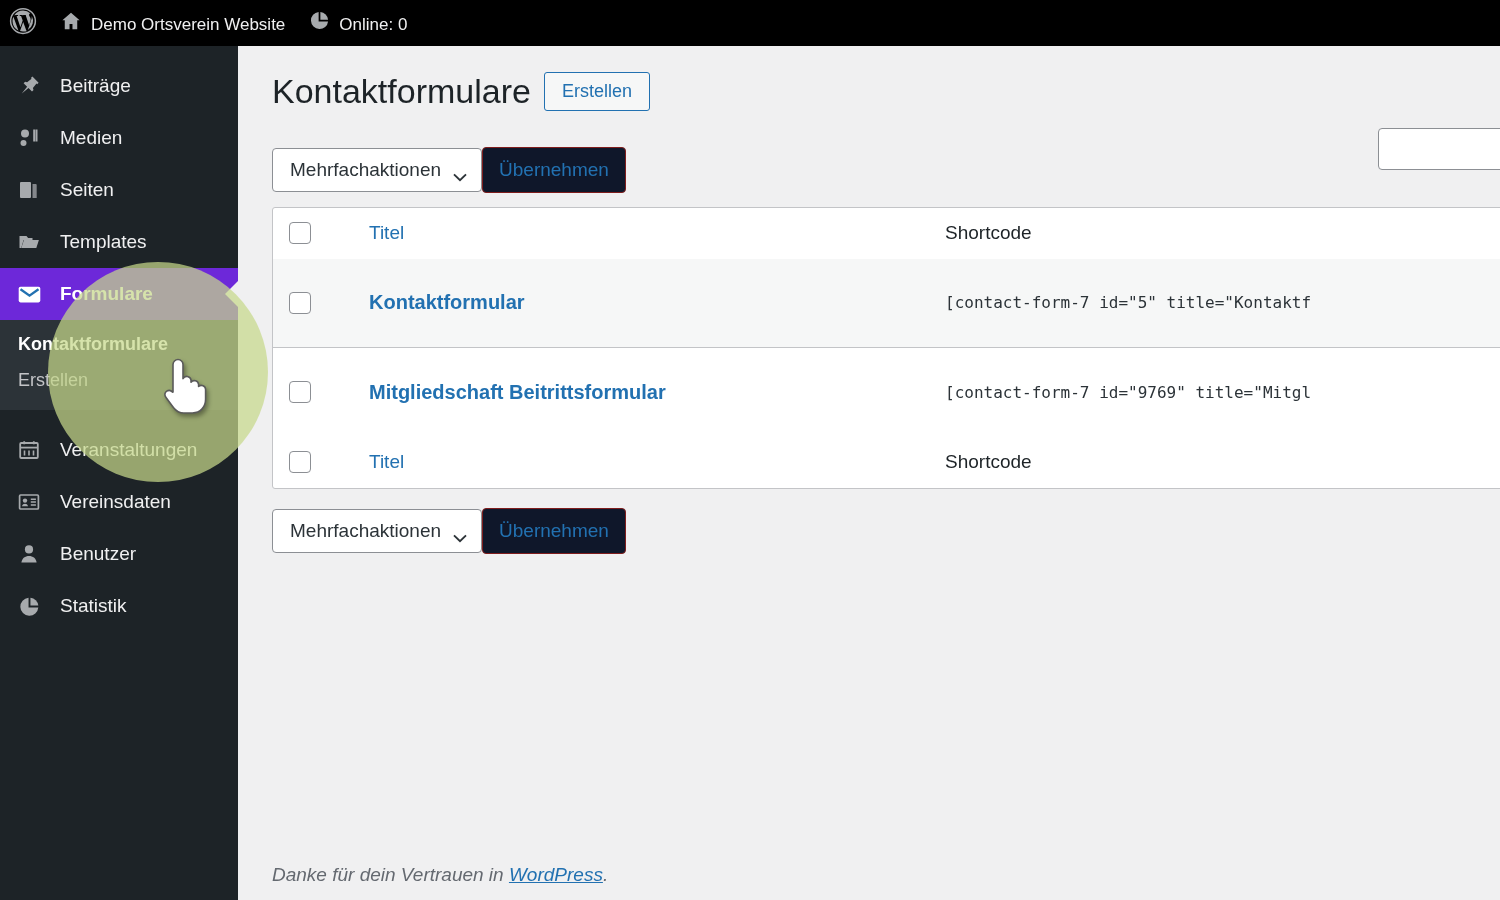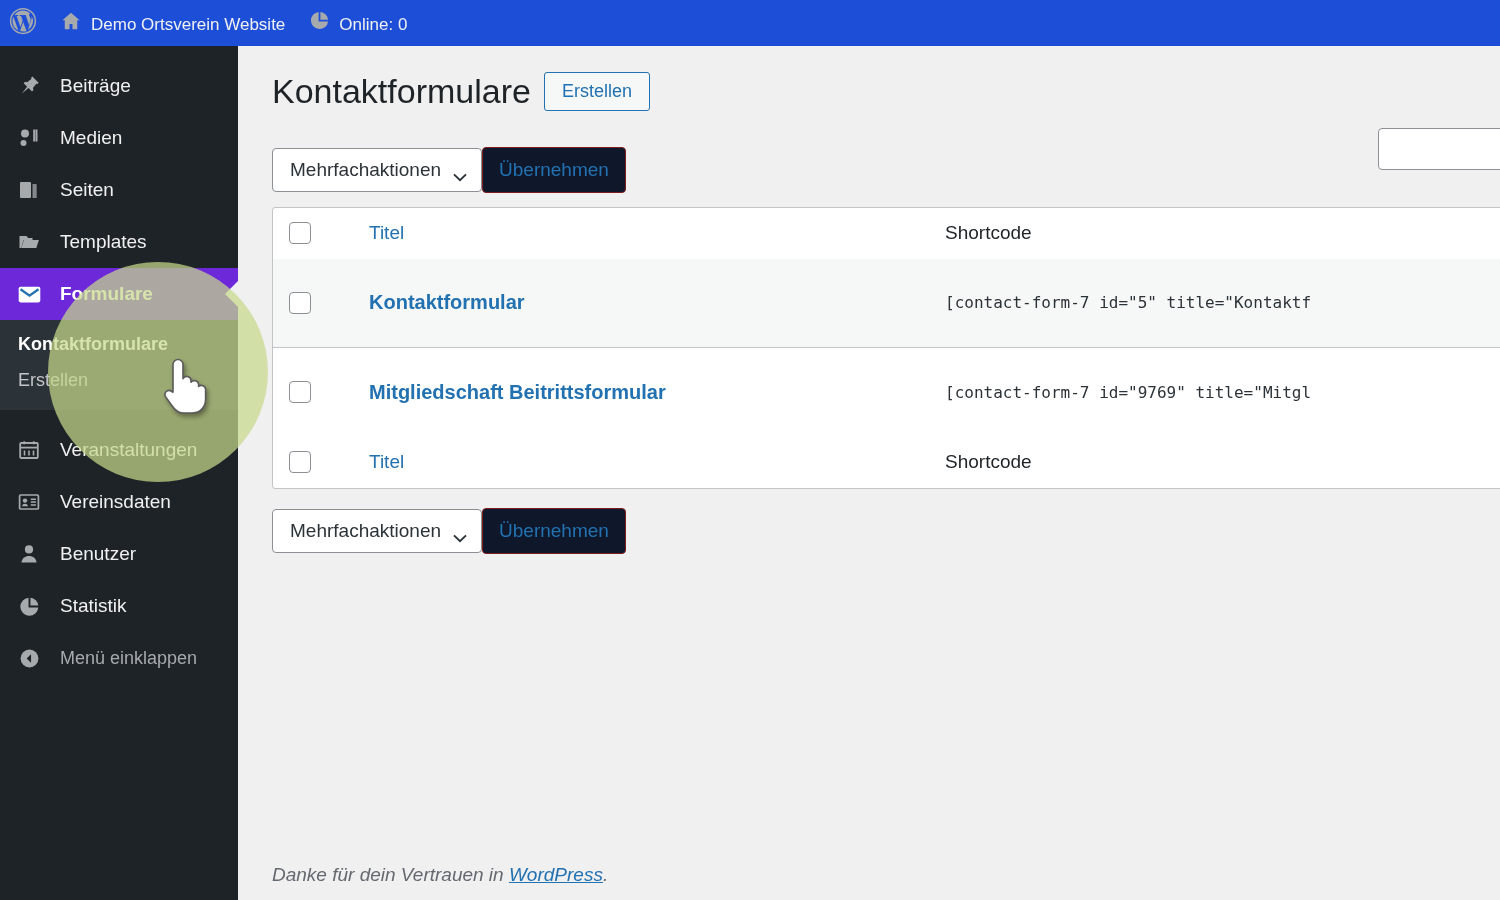--- a/index.html
+++ b/index.html
@@ -8,21 +8,21 @@
     width: 1500px; height: 900px;
     overflow: hidden;
     font-family: "Liberation Sans", sans-serif;
     background: #f0f0f1;
   }
 
   
   #adminbar {
     position: absolute; top: 0; left: 0;
     width: 1500px; height: 46px;
-    background: #1d4ed8;
+    background: #000000;
     display: flex; align-items: center;
     color: #f0f0f1;
     z-index: 40;
   }
   .ab-item {
     display: flex; align-items: center;
     height: 46px; padding: 0 12px;
     gap: 9px;
     color: #f0f0f1;
     font-size: 17px;
@@ -382,29 +382,20 @@
   <div class="menu-item">
     <span class="m-ico">
       <svg width="23" height="23" viewBox="0 0 24 24" fill="currentColor">
         <path d="M11 2.8A9.4 9.4 0 1 0 21.2 13H11z"></path>
         <path d="M13 2.8V11h8.2A9.4 9.4 0 0 0 13 2.8z"></path>
       </svg>
     </span>
     <span>Statistik</span>
   </div>
 
-  <div class="menu-item dim">
-    <span class="m-ico">
-      <svg width="23" height="23" viewBox="0 0 24 24" fill="currentColor">
-        <circle cx="12" cy="12" r="9.3"></circle>
-        <path d="M13.6 7.6 9 12l4.6 4.4z" fill="#1d2327"></path>
-      </svg>
-    </span>
-    <span>Menü einklappen</span>
-  </div>
 </div>
 
 <div id="content">
   <div class="wrap">
 
     <div class="page-head">
       <h1 class="page-title">Kontaktformulare</h1>
       <a class="btn-add">Erstellen</a>
     </div>
 

